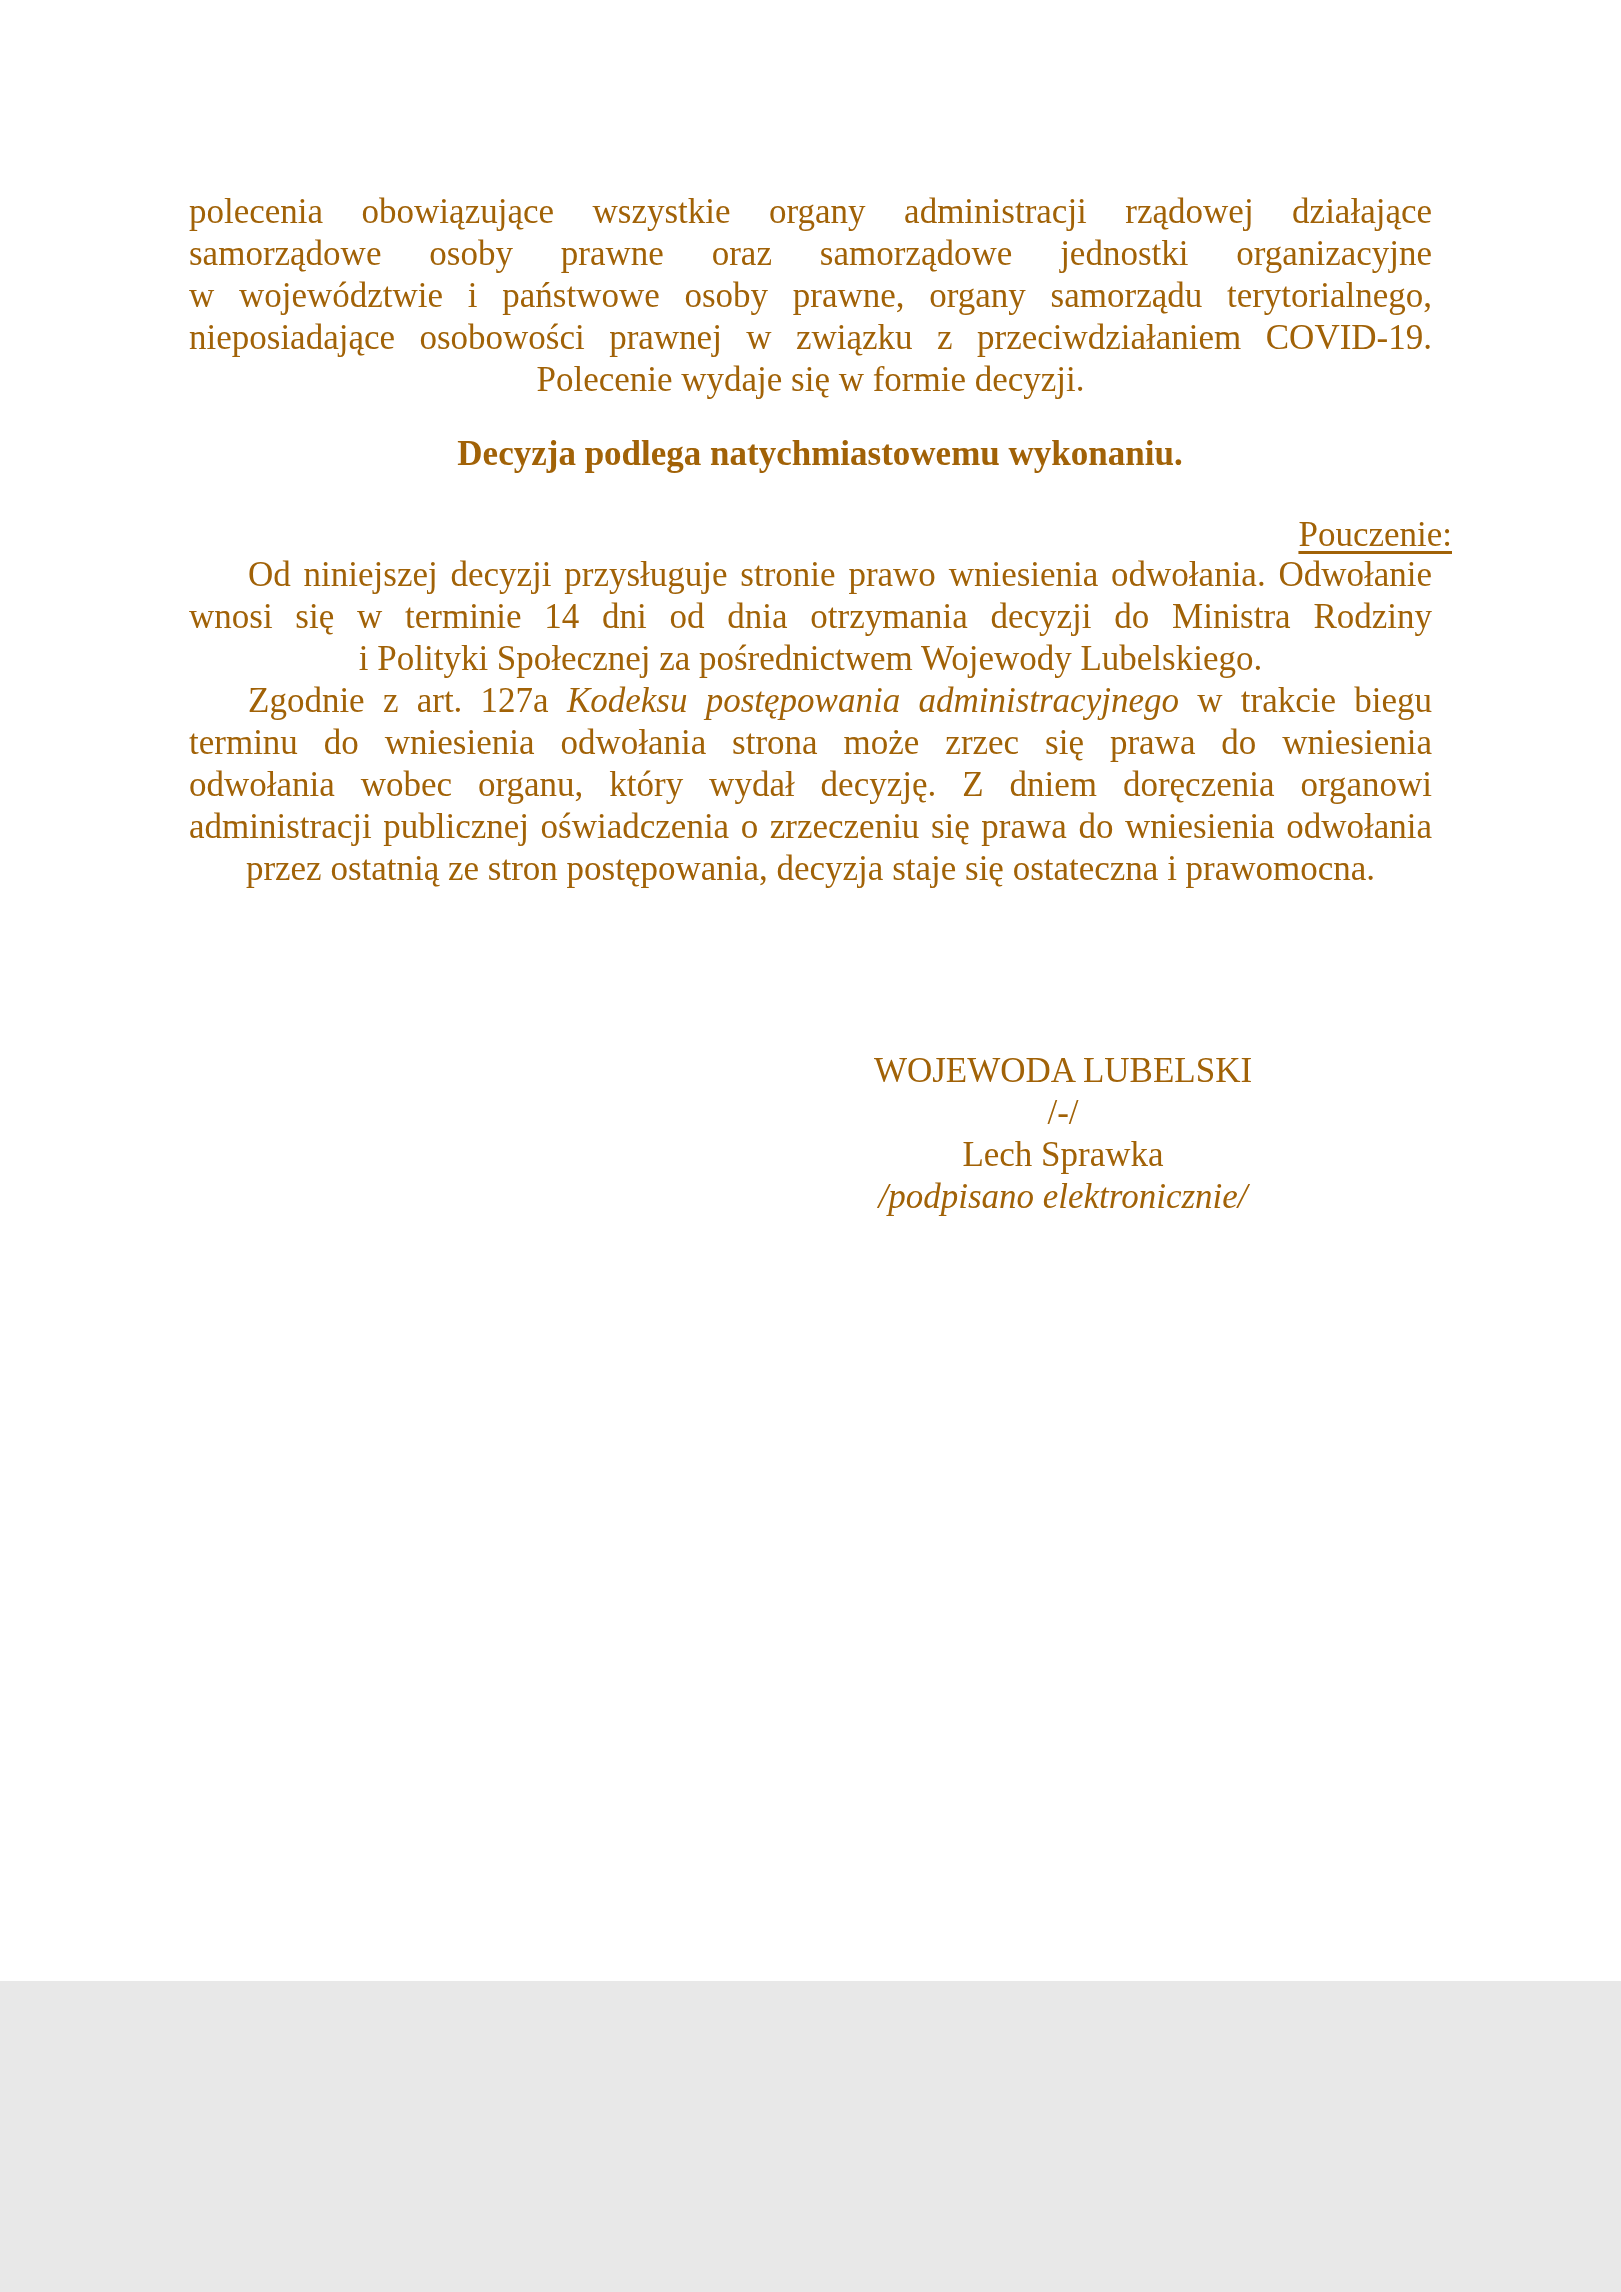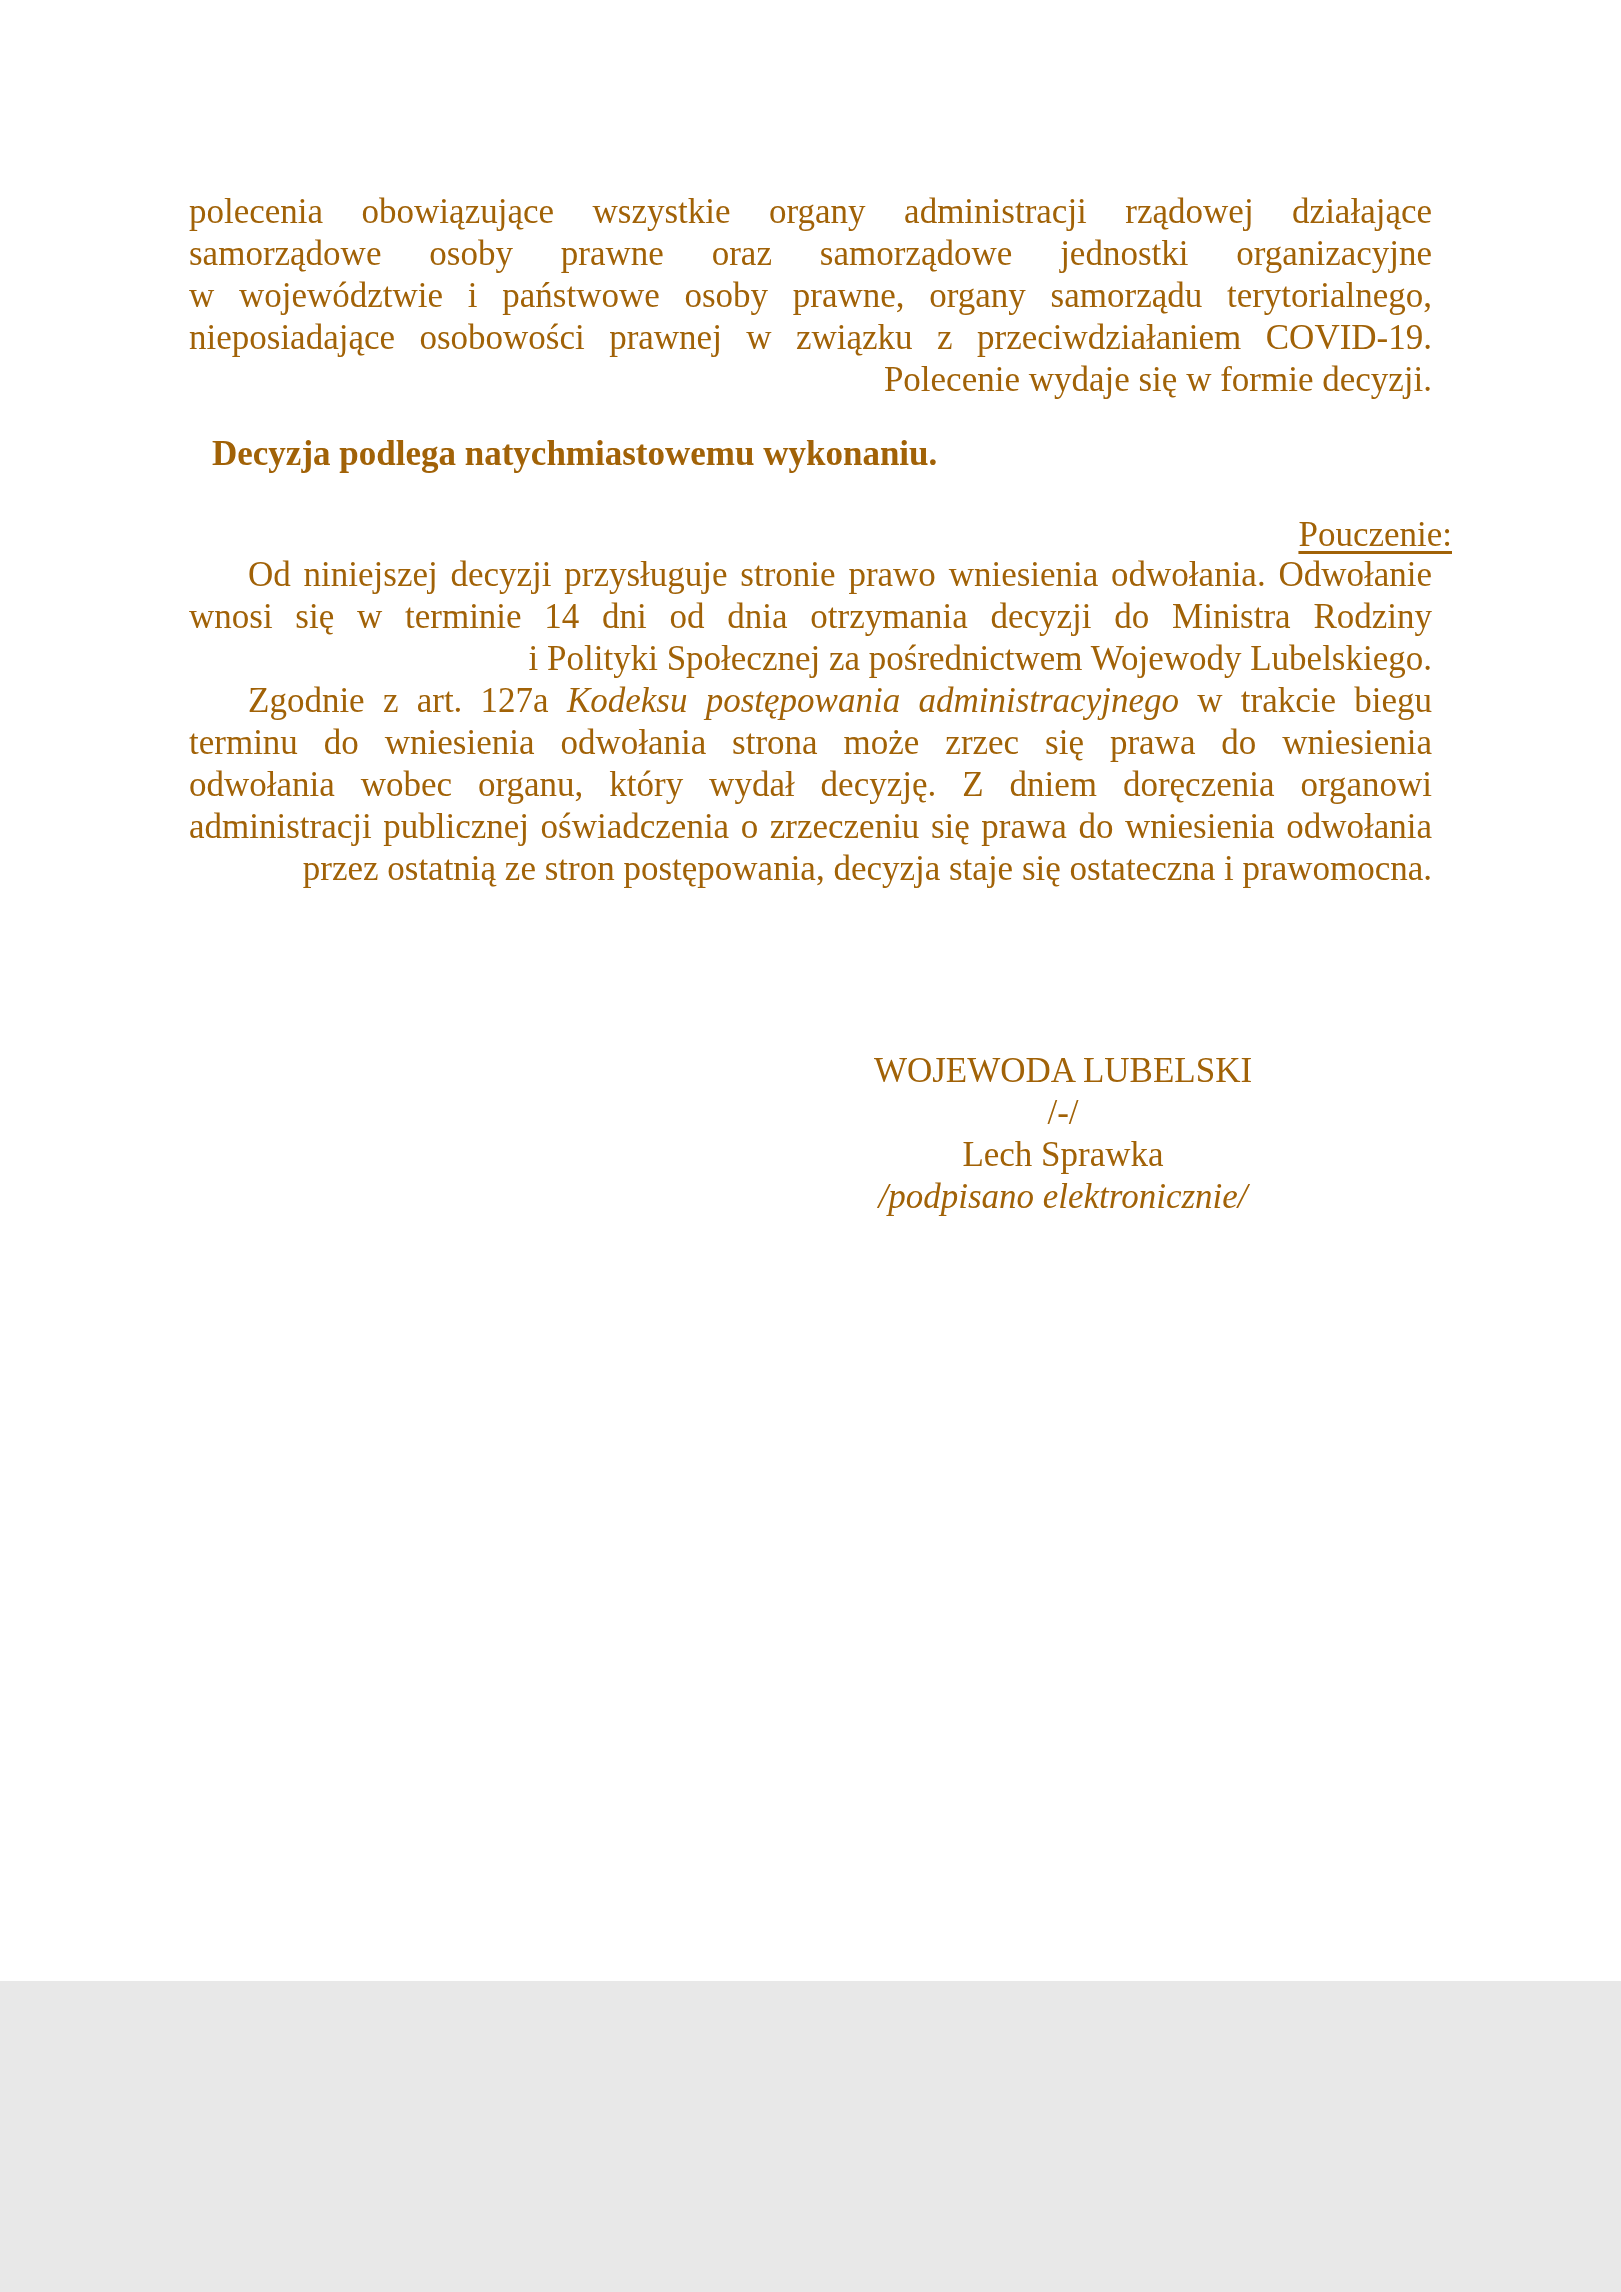--- a/index.html
+++ b/index.html
@@ -12,35 +12,35 @@
     font-family: "Liberation Serif", "DejaVu Serif", serif;
     font-size: 35px;
     line-height: 42px;
     overflow: hidden;
   }
   .para {
     position: absolute;
     left: 189px;
     width: 1243px;
   }
-  .ln { text-align: right; white-space: normal; }
+  .ln { text-align: center; white-space: normal; }
   .just {
     text-align: justify;
     text-align-last: justify;
     text-justify: inter-word;
   }
   .indent { text-indent: 59px; }
   .it { font-style: italic; }
   .order-heading {
     position: absolute;
-    left: 212px;
+    left: 200px;
     top: 433px;
     width: 1240px;
     margin: 0;
-    text-align: left;
+    text-align: center;
     font-weight: bold;
     font-size: 35px;
     line-height: 42px;
   }
   .pouczenie-heading {
     position: absolute;
     left: 212px;
     top: 514px;
     width: 1240px;
     margin: 0;

